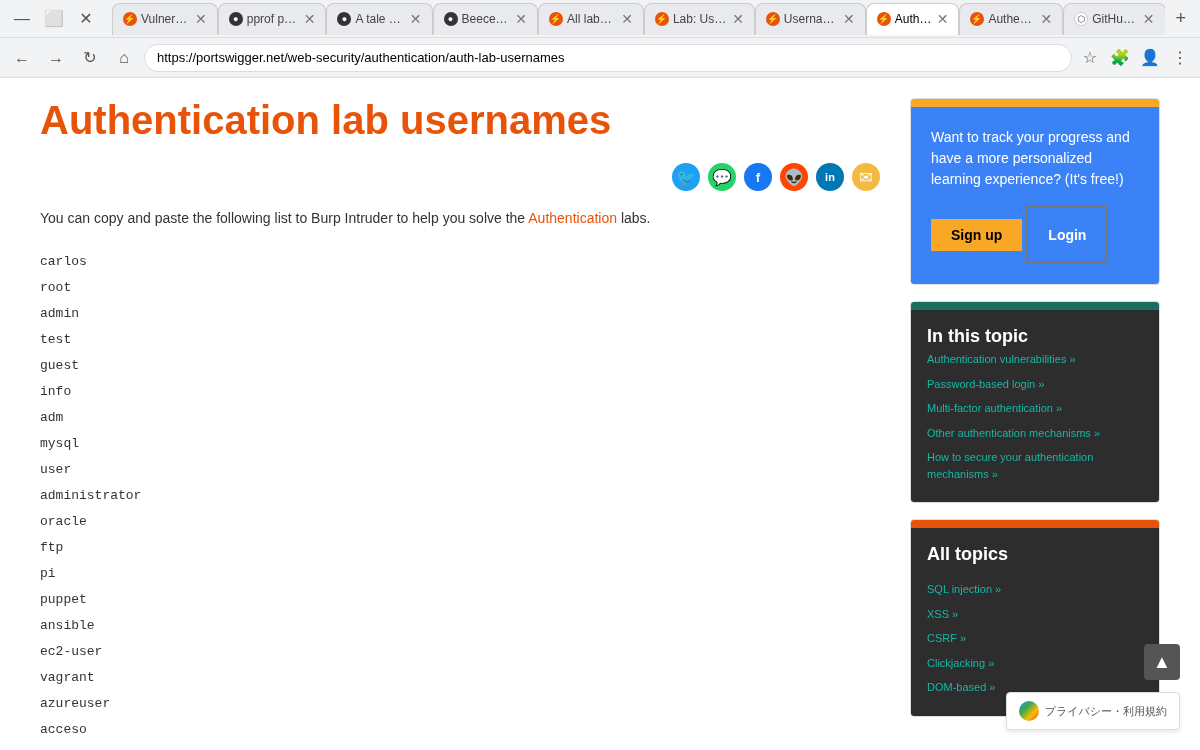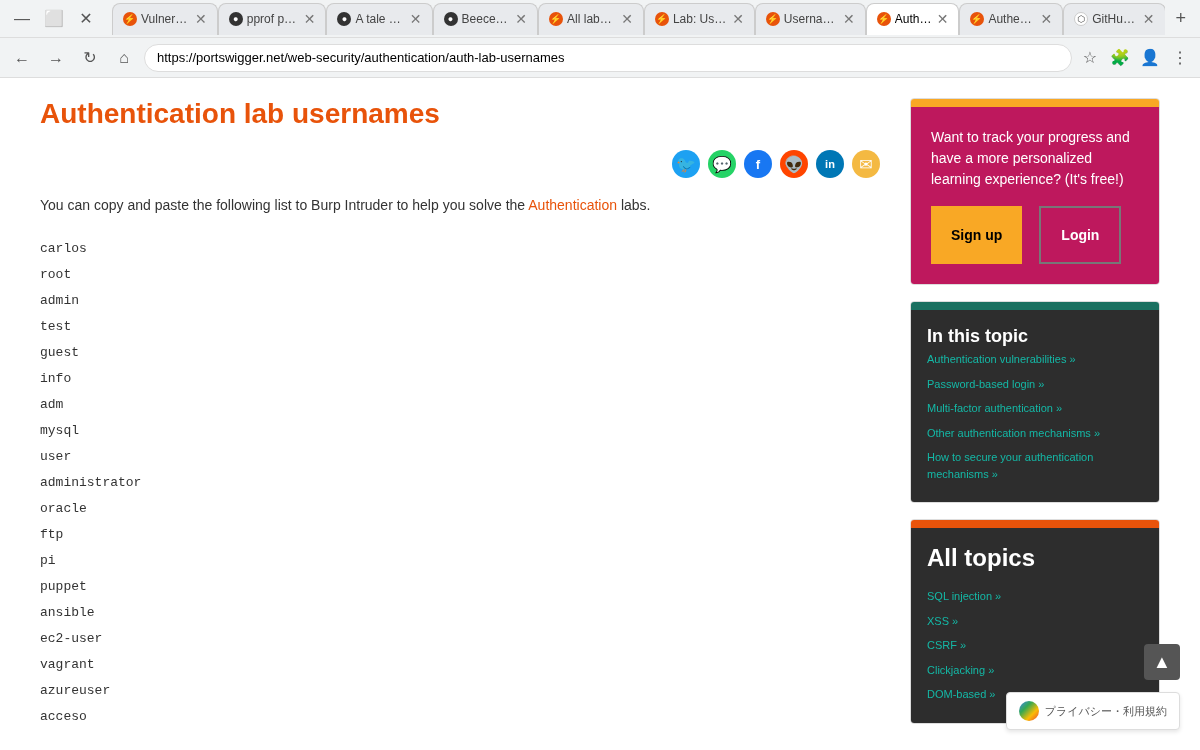--- a/index.html
+++ b/index.html
@@ -122,21 +122,21 @@
       padding: 20px 40px;
       gap: 30px;
       flex: 1;
     }
 
     .main-content {
       flex: 1;
     }
 
     .page-title {
-      font-size: 28px;
+      font-size: 40px;
       color: #e8530a;
       font-weight: bold;
       margin-bottom: 20px;
     }
 
     .social-icons {
       display: flex;
       gap: 8px;
       margin-bottom: 16px;
       justify-content: flex-end;
@@ -187,32 +187,33 @@
 
     
     .progress-card {
       border: 1px solid #ddd;
     }
     .progress-card-header {
       background: #f9a825;
       height: 8px;
     }
     .progress-card-body {
-      background: #be185d;
+      background: #3b82f6;
       padding: 20px;
       color: #fff;
     }
     .progress-card-body p {
       font-size: 14px;
       margin-bottom: 16px;
       line-height: 1.5;
     }
     .progress-card-buttons {
       display: flex;
-      gap: 17px;
+      gap: 4px;
+      align-items: center;
     }
     .btn-signup {
       background: #f9a825;
       color: #000;
       border: none;
       padding: 8px 20px;
       font-weight: bold;
       cursor: pointer;
       font-size: 14px;
     }
@@ -260,21 +261,21 @@
     .all-topics-header {
       background: #e8530a;
       height: 8px;
     }
     .all-topics-body {
       background: #2d2d2d;
       padding: 16px;
       color: #fff;
     }
     .all-topics-title {
-      font-size: 24px;
+      font-size: 18px;
       font-weight: bold;
       margin-bottom: 12px;
     }
 
     
     .recaptcha-badge {
       position: fixed;
       bottom: 20px;
       right: 20px;
       background: #fff;

